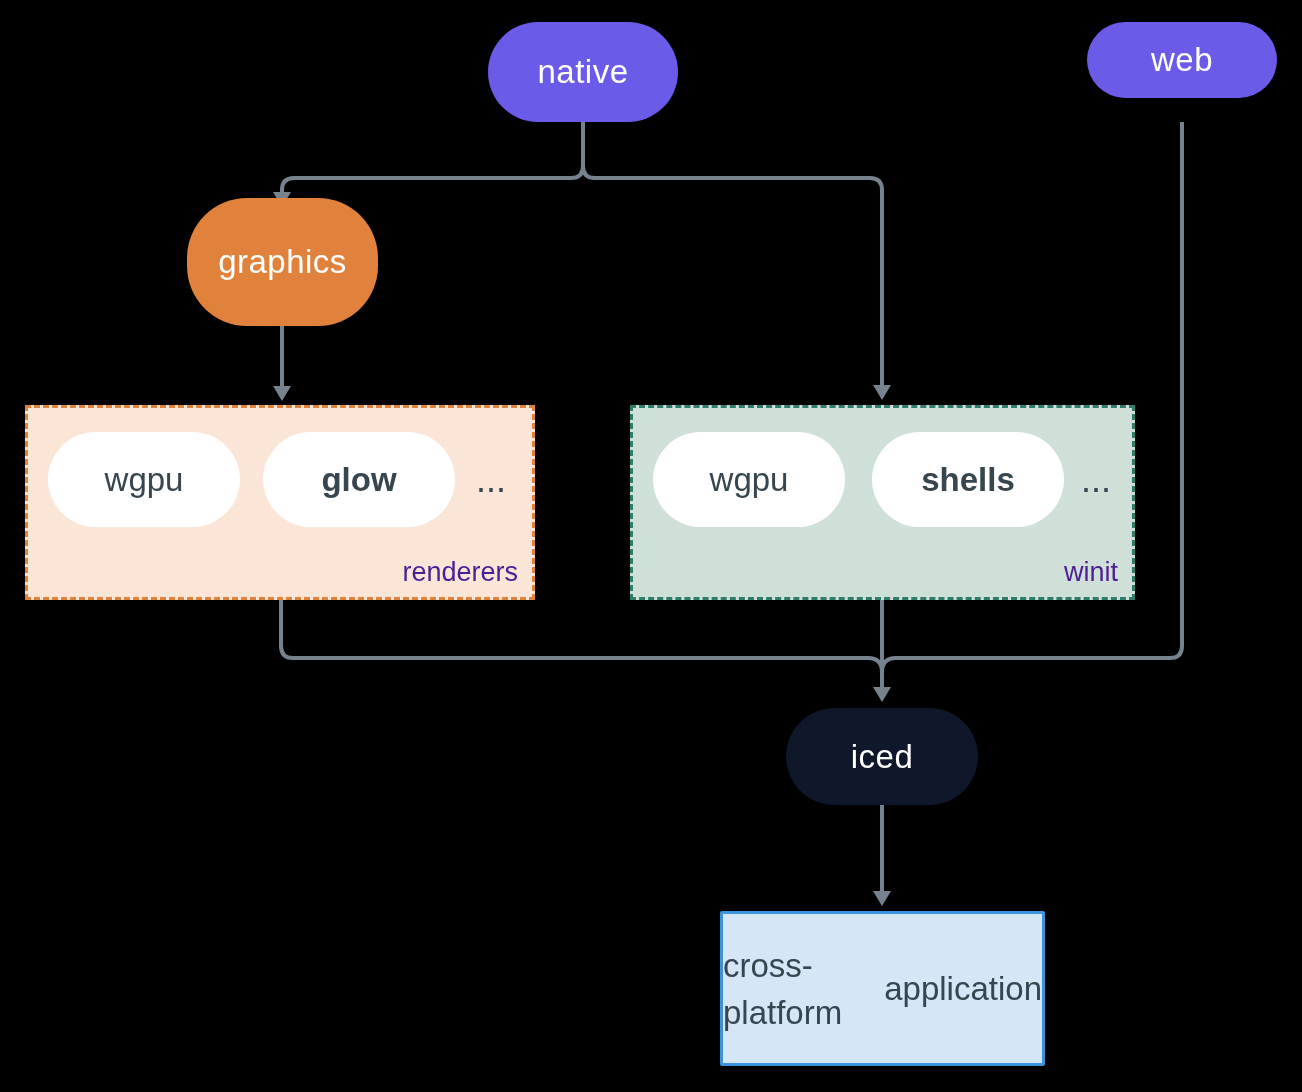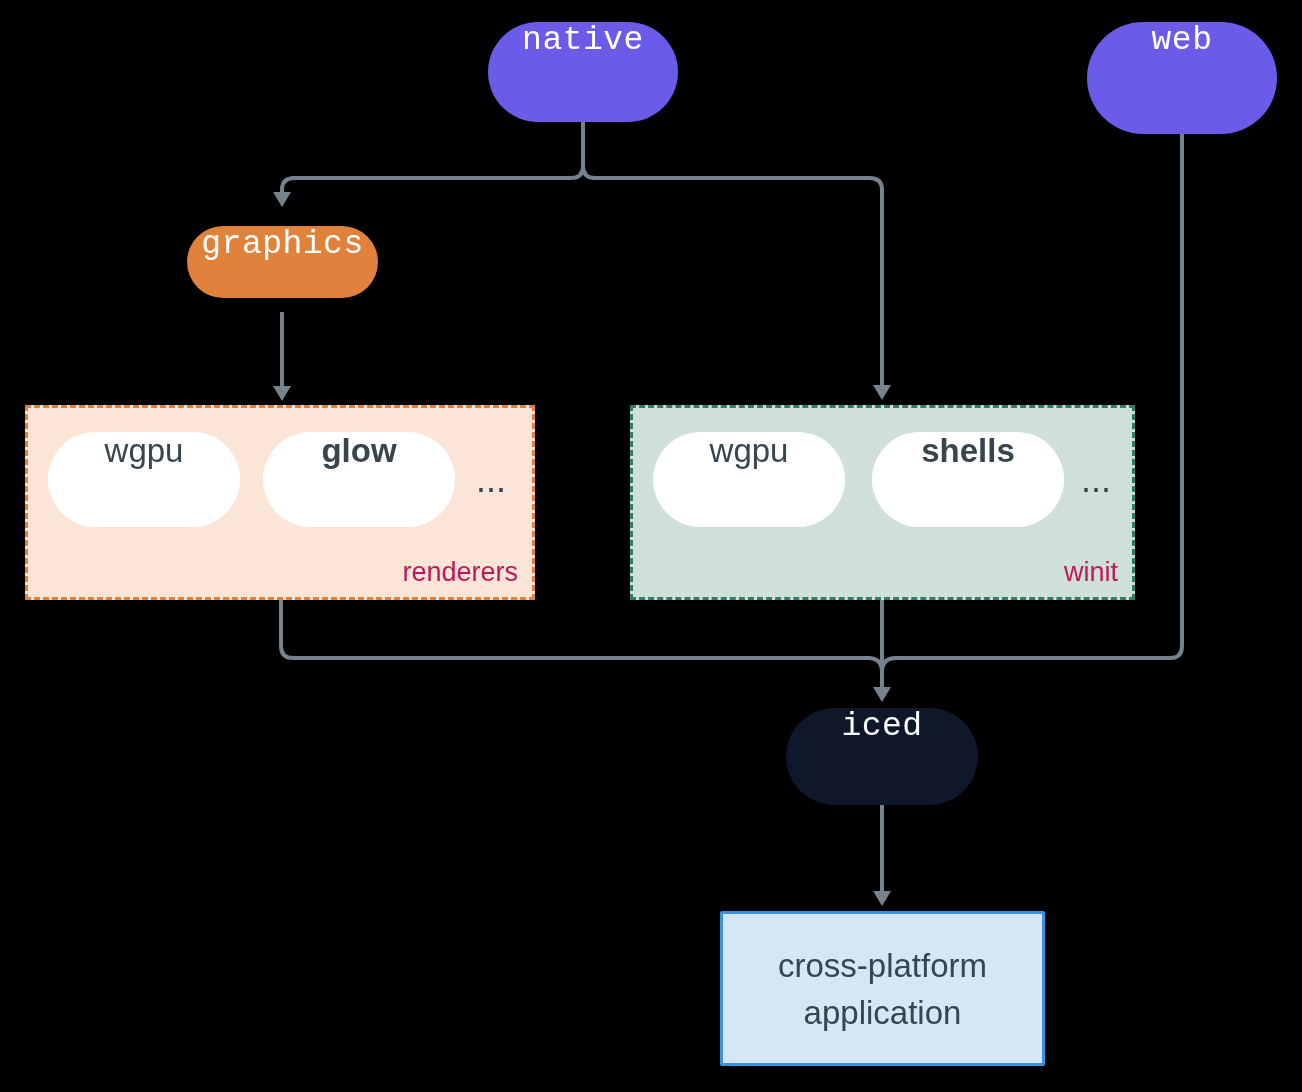--- a/index.html
+++ b/index.html
@@ -29,31 +29,30 @@
     stroke-width: 4;
     stroke-linejoin: round;
   }
   .edges polygon.head {
     fill: #76838F;
     stroke: none;
   }
   .pill {
     position: absolute;
     display: flex;
-    align-items: flex-start;
+    align-items: center;
     justify-content: center;
     border-radius: 60px;
     font-size: 33px;
     letter-spacing: 0.5px;
     color: #FFFFFF;
-    font-family: Liberation Mono, monospace;
   }
   .pill-native   { left: 488px; top: 22px;  width: 190px; height: 100px; background: #6A5BE9; }
-  .pill-web      { left: 1087px; top: 22px; width: 190px; height: 112px; background: #6A5BE9; }
-  .pill-graphics { left: 187px; top: 226px; width: 191px; height: 72px;  background: #E0813C; }
+  .pill-web      { left: 1087px; top: 22px; width: 190px; height: 76px; background: #6A5BE9; }
+  .pill-graphics { left: 187px; top: 198px; width: 191px; height: 128px;  background: #E0813C; }
   .pill-iced     { left: 786px; top: 708px; width: 192px; height: 97px;  background: #0f172a; }
   .group {
     position: absolute;
     top: 405px;
     height: 195px;
     box-sizing: border-box;
     border: 3px dashed;
   }
   .group-renderers {
     left: 25px;
@@ -68,20 +67,21 @@
     border-color: #2F7D6B;
   }
   .group .inner-pill {
     position: absolute;
     top: 24px;
     width: 192px;
     height: 95px;
     background: #FFFFFF;
     border-radius: 50px;
     display: flex;
+    align-items: center;
     justify-content: center;
     font-size: 33px;
     color: #36454E;
   }
   .group .inner-pill.p1 { left: 20px; }
   .group .inner-pill.p2 { left: 235px; font-weight: bold; }
   .group-shells .inner-pill.p2 { left: 239px; }
   .group .more {
     position: absolute;
     left: 448px;
@@ -90,34 +90,34 @@
     display: flex;
     align-items: center;
     font-size: 36px;
     color: #36454E;
   }
   .group .group-label {
     position: absolute;
     right: 14px;
     bottom: 9px;
     font-size: 27px;
-    color: #be185d;
+    color: #4c1d95;
   }
   .app-box {
     position: absolute;
     left: 720px;
     top: 911px;
     width: 325px;
     height: 155px;
     box-sizing: border-box;
     background: #D5E7F7;
     border: 3px solid #3B92DD;
     border-radius: 2px;
     display: flex;
-    flex-direction: column;
+    flex-direction: row;
     align-items: center;
     justify-content: center;
     font-size: 33px;
     line-height: 47px;
     color: #36454E;
   }
 </style>
 </head>
 <body>
 

